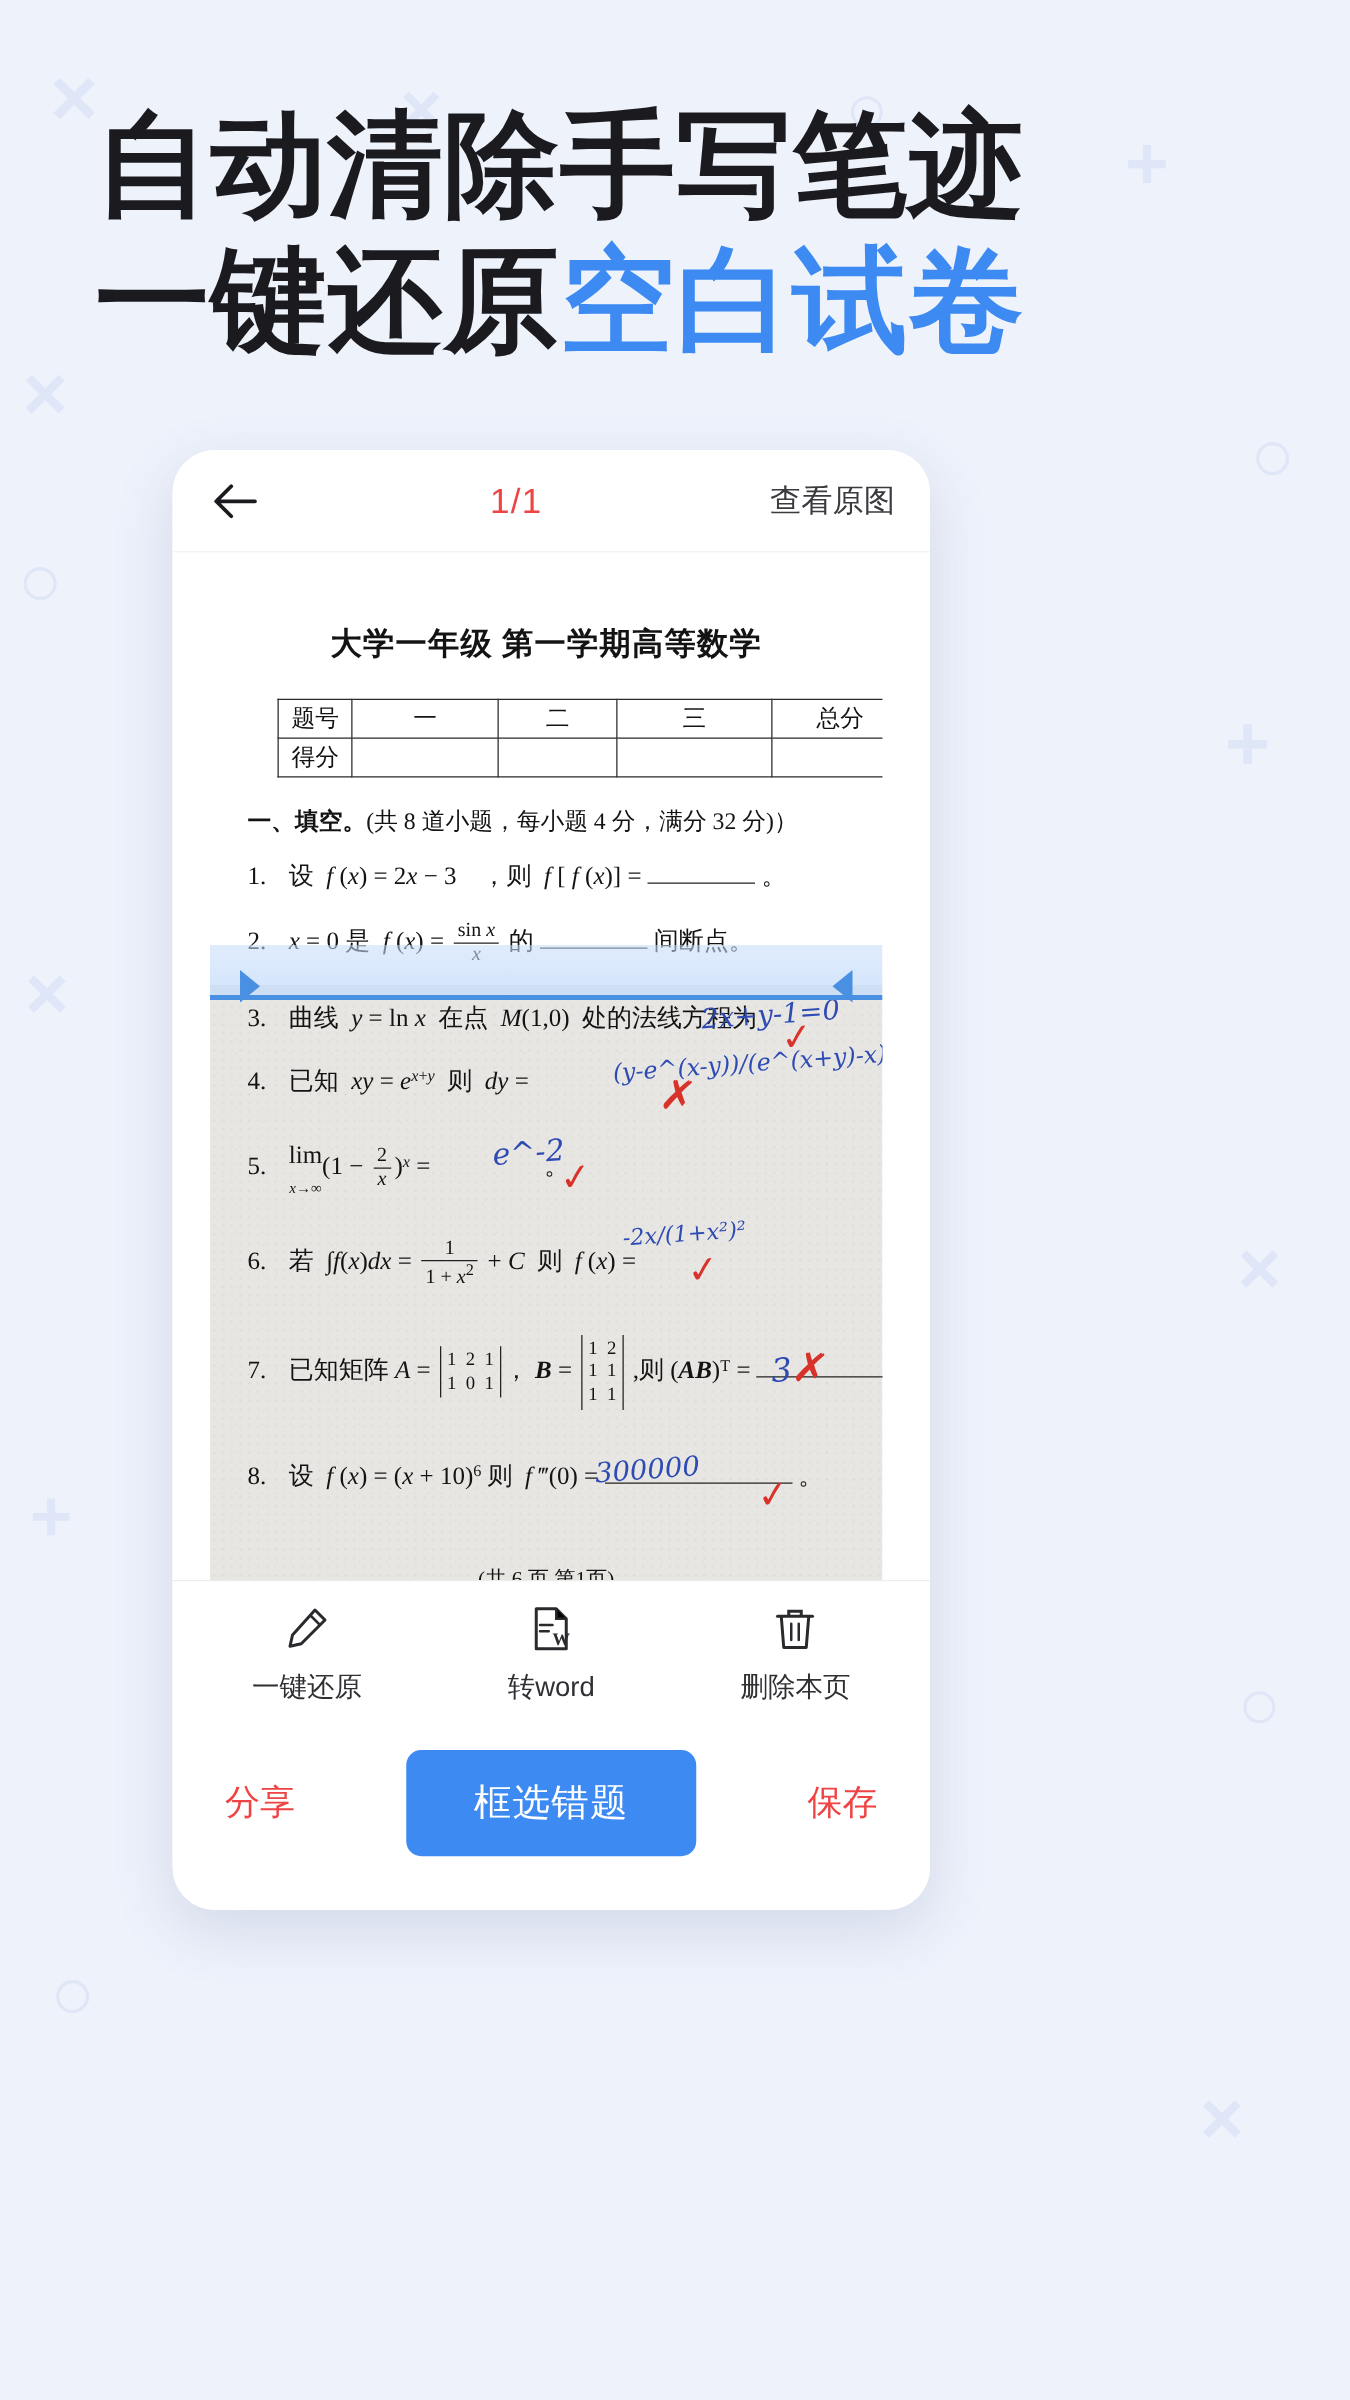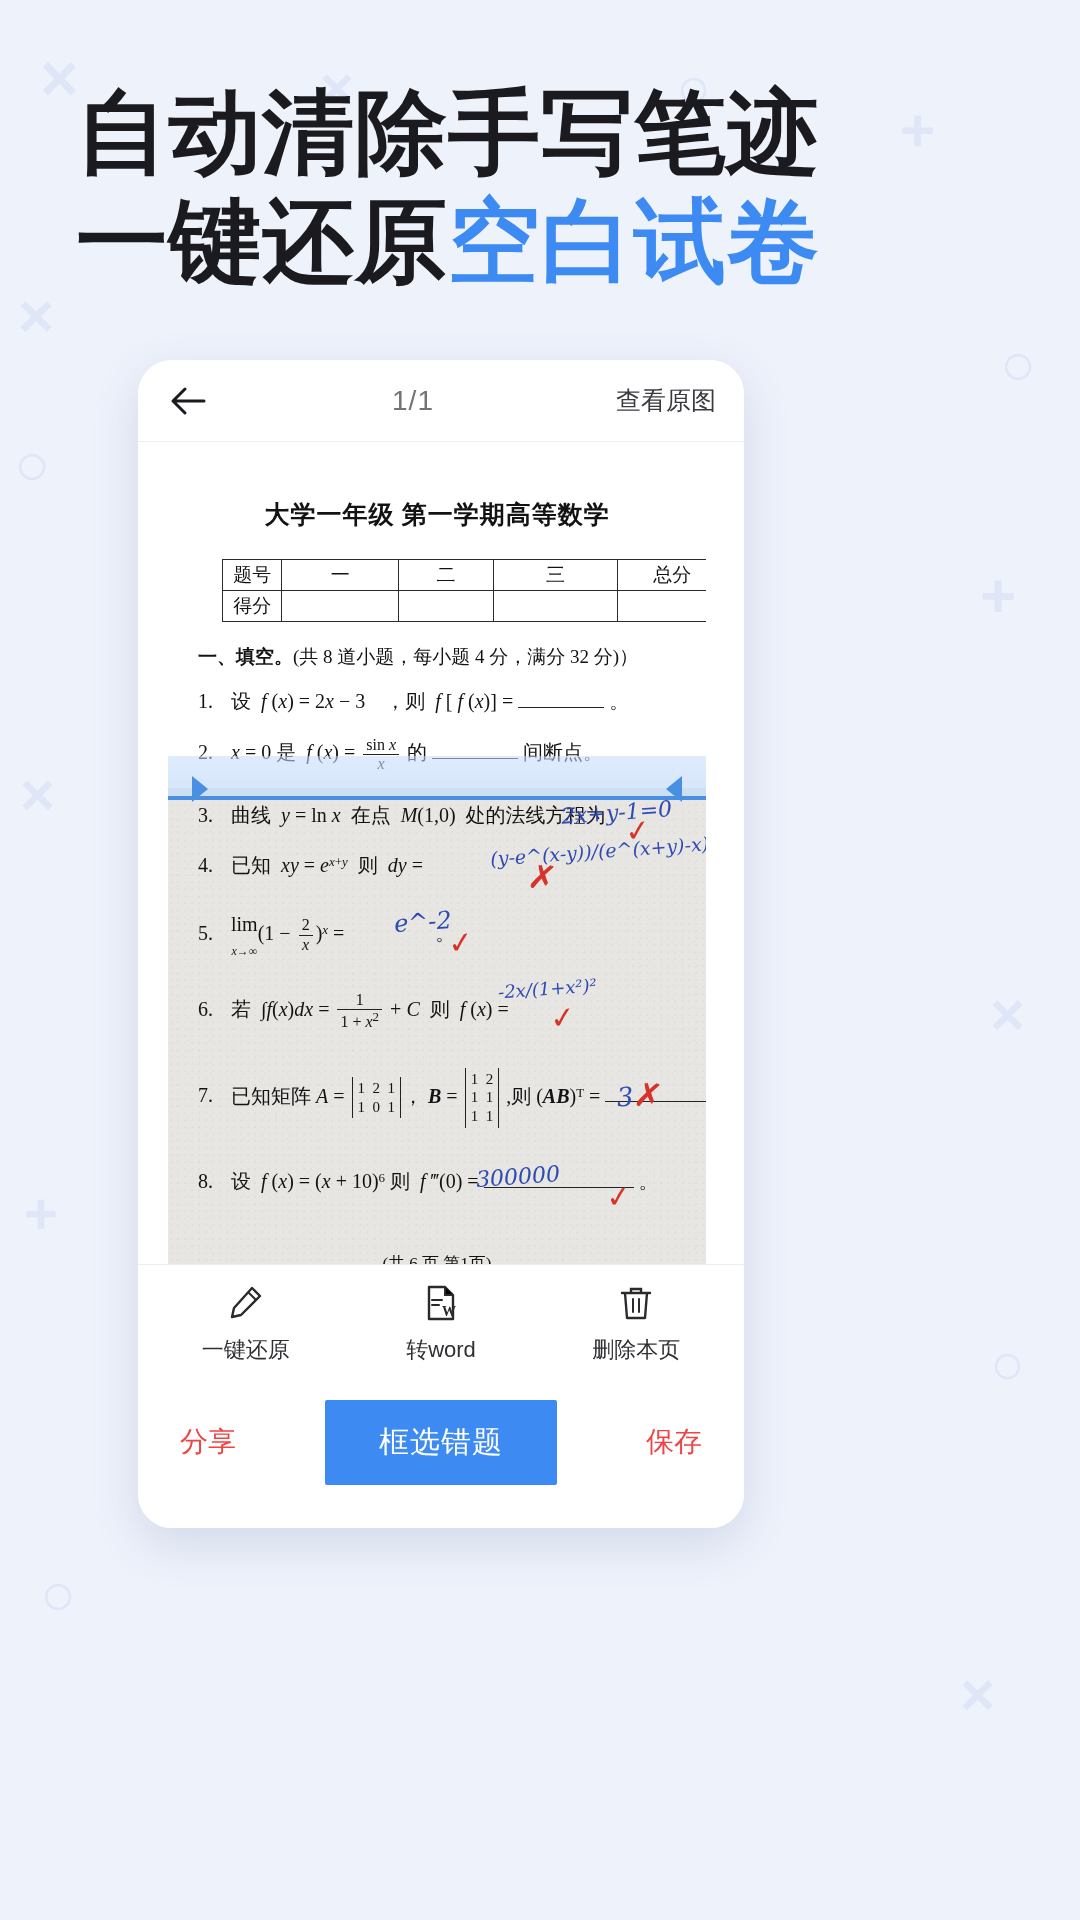--- a/index.html
+++ b/index.html
@@ -56,21 +56,21 @@
   .back-btn {
     width: 44px; height: 44px;
     display: flex; align-items: center; justify-content: center;
     cursor: pointer;
   }
   .back-btn svg { display: block; }
   .page-indicator {
     flex: 1;
     text-align: center;
     font-size: 28px;
-    color: #737373;
+    color: #ef4444;
     font-weight: 500;
     letter-spacing: 1px;
   }
   .view-original {
     font-size: 25px;
     color: #3a3a3f;
     white-space: nowrap;
     cursor: pointer;
   }
 
@@ -259,21 +259,21 @@
     color: #ef4444;
     cursor: pointer;
     white-space: nowrap;
   }
   .act-primary {
     background: #3d8bf2;
     color: #fff;
     font-size: 30px;
     font-weight: 500;
     border: none;
-    border-radius: 2px;
+    border-radius: 12px;
     padding: 22px 54px;
     cursor: pointer;
     white-space: nowrap;
     letter-spacing: 1px;
   }
 </style>
 </head>
 <body>
 
 <div class="bg-deco" style="left:40px; top:40px; font-size:66px;">×</div>

